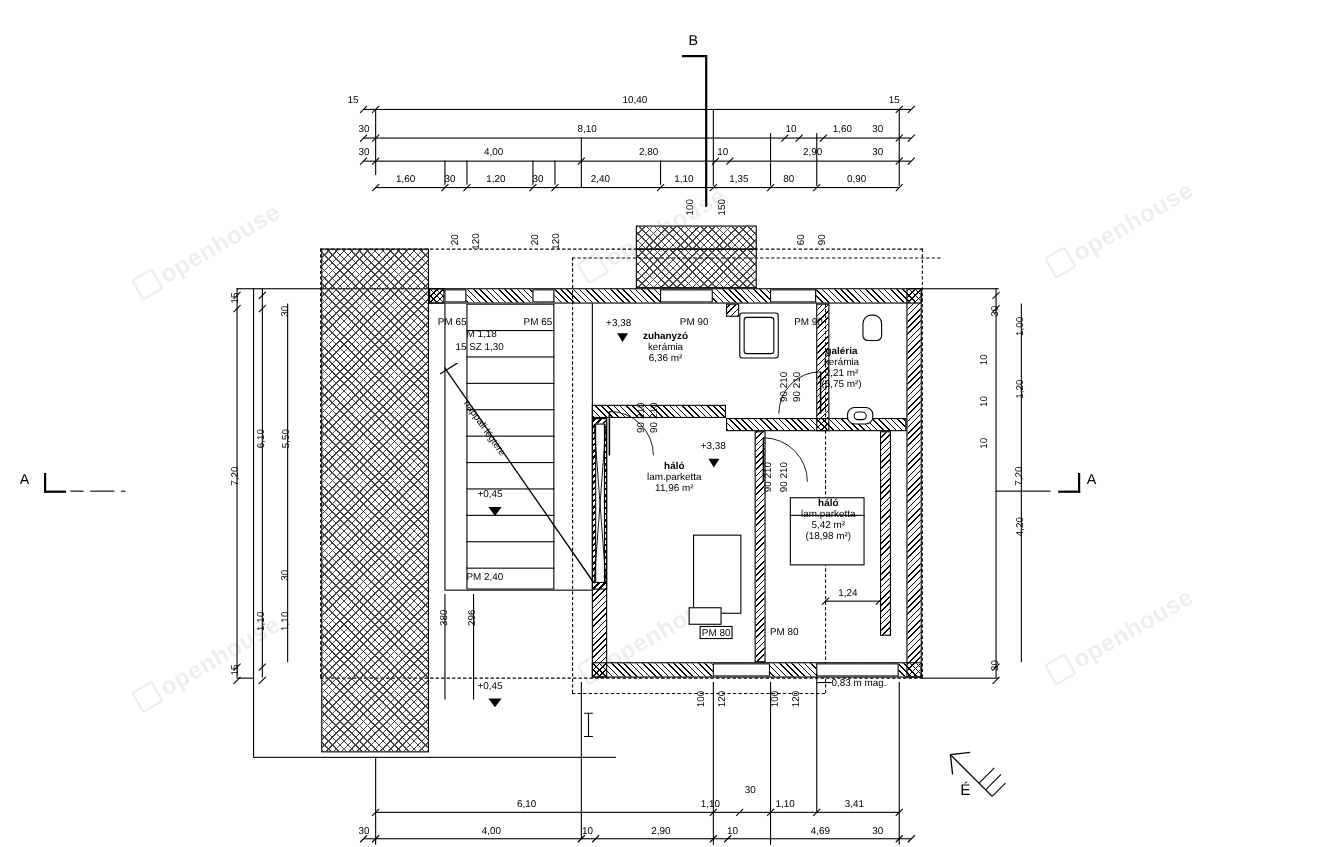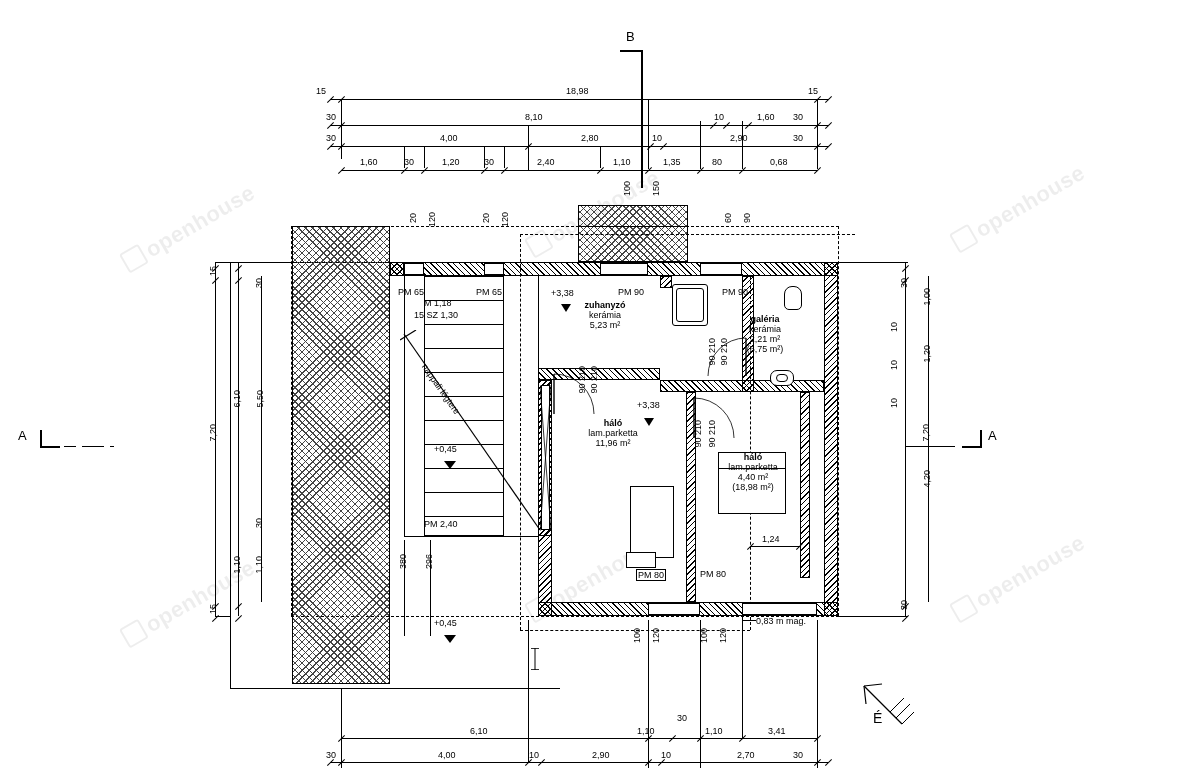--- a/index.html
+++ b/index.html
@@ -64,21 +64,21 @@
   <div class="ln h2" style="left:962px;top:446px;width:20px;"></div>
   <div class="ln v2" style="left:980px;top:430px;height:18px;"></div>
   <div class="label b" style="left:988px;top:428px;font-size:13px;">A</div>
 
   <div class="dimline" style="left:330px;top:99px;width:498px;"></div>
   <div class="dimtick" style="left:330px;top:95px;"></div>
   <div class="dimtick" style="left:341px;top:95px;"></div>
   <div class="dimtick" style="left:817px;top:95px;"></div>
   <div class="dimtick" style="left:828px;top:95px;"></div>
   <div class="label" style="left:316px;top:86px;">15</div>
-  <div class="label" style="left:566px;top:86px;">18,98</div>
+  <div class="label" style="left:566px;top:86px;">10,40</div>
   <div class="label" style="left:808px;top:86px;">15</div>
 
   <div class="dimline" style="left:330px;top:125px;width:498px;"></div>
   <div class="dimtick" style="left:330px;top:121px;"></div>
   <div class="dimtick" style="left:341px;top:121px;"></div>
   <div class="dimtick" style="left:713px;top:121px;"></div>
   <div class="dimtick" style="left:726px;top:121px;"></div>
   <div class="dimtick" style="left:748px;top:121px;"></div>
   <div class="dimtick" style="left:817px;top:121px;"></div>
   <div class="dimtick" style="left:828px;top:121px;"></div>
@@ -115,21 +115,21 @@
   <div class="dimtick" style="left:742px;top:166px;"></div>
   <div class="dimtick" style="left:817px;top:166px;"></div>
   <div class="label" style="left:360px;top:157px;">1,60</div>
   <div class="label" style="left:404px;top:157px;">30</div>
   <div class="label" style="left:442px;top:157px;">1,20</div>
   <div class="label" style="left:484px;top:157px;">30</div>
   <div class="label" style="left:537px;top:157px;">2,40</div>
   <div class="label" style="left:613px;top:157px;">1,10</div>
   <div class="label" style="left:663px;top:157px;">1,35</div>
   <div class="label" style="left:712px;top:157px;">80</div>
-  <div class="label" style="left:770px;top:157px;">0,68</div>
+  <div class="label" style="left:770px;top:157px;">0,90</div>
 
   <div class="label vert s8" style="left:622px;top:172px;height:24px;">100</div>
   <div class="label vert s8" style="left:651px;top:172px;height:24px;">150</div>
   <div class="label vert s8" style="left:408px;top:203px;height:20px;">20</div>
   <div class="label vert s8" style="left:427px;top:203px;height:24px;">120</div>
   <div class="label vert s8" style="left:481px;top:203px;height:20px;">20</div>
   <div class="label vert s8" style="left:500px;top:203px;height:24px;">120</div>
   <div class="label vert s8" style="left:723px;top:203px;height:20px;">60</div>
   <div class="label vert s8" style="left:742px;top:203px;height:20px;">90</div>
 
@@ -215,21 +215,21 @@
   <div class="dimtick" style="left:541px;top:758px;"></div>
   <div class="dimtick" style="left:648px;top:758px;"></div>
   <div class="dimtick" style="left:661px;top:758px;"></div>
   <div class="dimtick" style="left:817px;top:758px;"></div>
   <div class="dimtick" style="left:828px;top:758px;"></div>
   <div class="label" style="left:326px;top:750px;">30</div>
   <div class="label" style="left:438px;top:750px;">4,00</div>
   <div class="label" style="left:529px;top:750px;">10</div>
   <div class="label" style="left:592px;top:750px;">2,90</div>
   <div class="label" style="left:661px;top:750px;">10</div>
-  <div class="label" style="left:737px;top:750px;">2,70</div>
+  <div class="label" style="left:737px;top:750px;">4,69</div>
   <div class="label" style="left:793px;top:750px;">30</div>
 
   <div class="label vert s8" style="left:632px;top:628px;">100</div>
   <div class="label vert s8" style="left:651px;top:628px;">120</div>
   <div class="label vert s8" style="left:699px;top:628px;">100</div>
   <div class="label vert s8" style="left:718px;top:628px;">120</div>
 
   <div class="ln v1" style="left:341px;top:688px;height:80px;"></div>
   <div class="ln v1" style="left:648px;top:620px;height:148px;"></div>
   <div class="ln v1" style="left:700px;top:620px;height:148px;"></div>
@@ -382,40 +382,40 @@
   <div class="abs" style="left:643px;top:414px;">
     <svg width="12" height="12">
         <polygon points="6,10 1,2 11,2" fill="#000"></polygon>
       </svg>
   </div>
   <div class="label" style="left:637px;top:400px;">+3,38</div>
 
   <div class="abs ctr" style="left:568px;top:300px;width:74px;">
     <div class="txt b">zuhanyzó</div>
     <div class="txt">kerámia</div>
-    <div class="txt">5,23 m²</div>
+    <div class="txt">6,36 m²</div>
   </div>
 
   <div class="abs ctr" style="left:722px;top:314px;width:86px;">
     <div class="txt b">galéria</div>
     <div class="txt">kerámia</div>
     <div class="txt">2,21 m²</div>
     <div class="txt">(6,75 m²)</div>
   </div>
 
   <div class="abs ctr" style="left:568px;top:418px;width:90px;">
     <div class="txt b">háló</div>
     <div class="txt">lam.parketta</div>
     <div class="txt">11,96 m²</div>
   </div>
 
   <div class="abs ctr" style="left:712px;top:452px;width:82px;">
     <div class="txt b">háló</div>
     <div class="txt">lam.parketta</div>
-    <div class="txt">4,40 m²</div>
+    <div class="txt">5,42 m²</div>
     <div class="txt">(18,98 m²)</div>
   </div>
 
   <div class="label" style="left:756px;top:616px;">0,83 m mag.</div>
   <div class="ln h1" style="left:742px;top:620px;width:14px;"></div>
   <div class="ln v1" style="left:742px;top:612px;height:9px;"></div>
   <div class="label s8" style="left:762px;top:534px;">1,24</div>
   <div class="dimline" style="left:750px;top:546px;width:50px;"></div>
   <div class="dimtick" style="left:750px;top:542px;"></div>
   <div class="dimtick" style="left:799px;top:542px;"></div>

